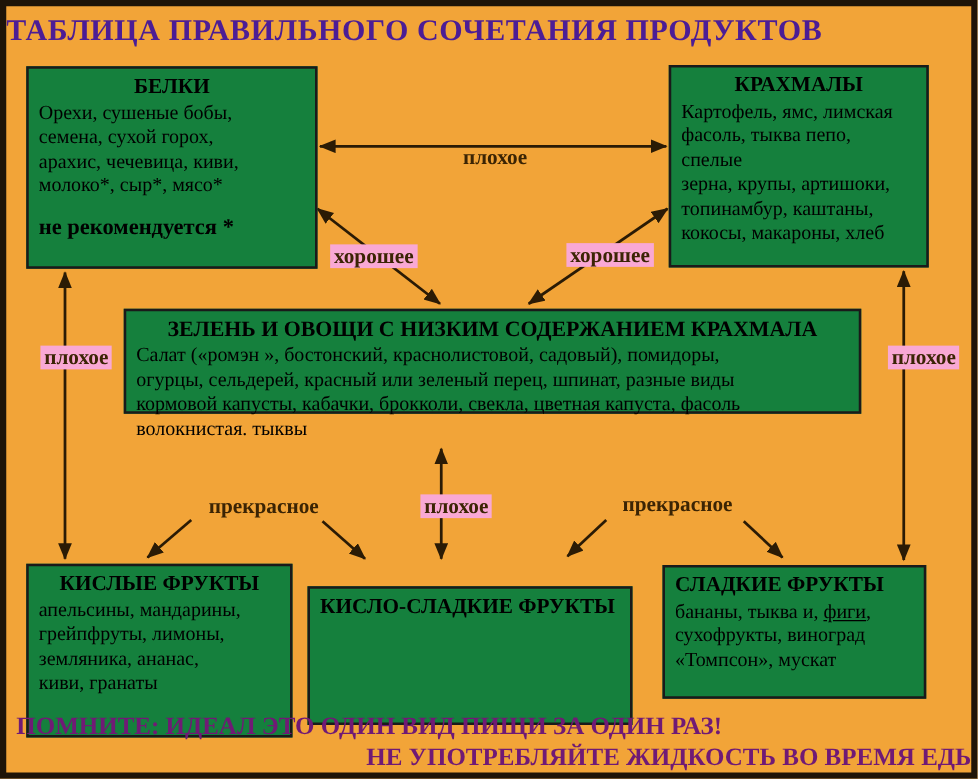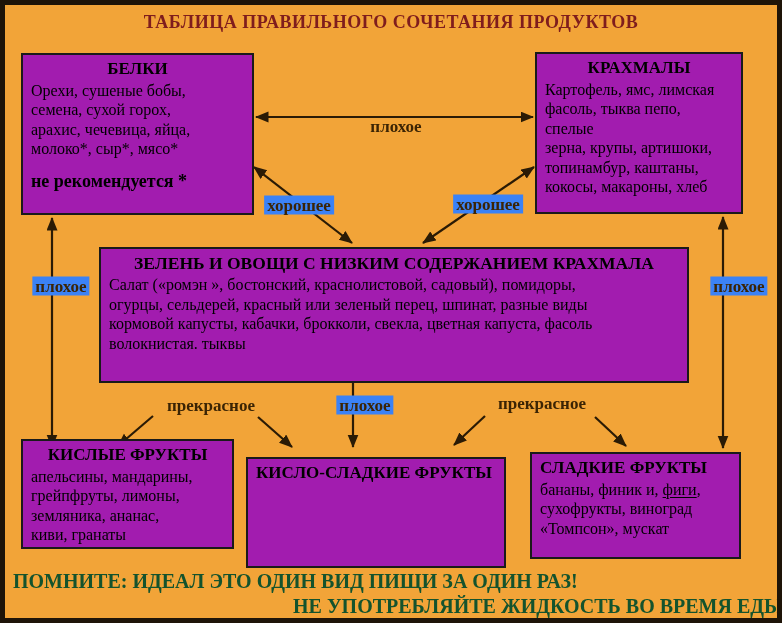--- a/index.html
+++ b/index.html
@@ -2,53 +2,53 @@
 <html><head>
 <meta charset="utf-8">
 <style>
   html,body{margin:0;padding:0;background:#888;}
   .canvas{
     position:relative; width:782px; height:623px; box-sizing:border-box;
     background:#F2A438; border:5px solid #1E1408; overflow:hidden;
     font-family:"Liberation Serif","DejaVu Serif",serif; color:#000;
   }
   .main-title{
-    position:absolute; left:0; top:7px; width:100%; text-align:center;
-    font-size:18px; font-weight:bold; letter-spacing:.5px; color:#7f1d1d;
+    position:absolute; left:0; top:7px; width:100%; 
+    font-size:24px; font-weight:bold; letter-spacing:.5px; color:#4c1d95;
   }
   .box{
-    position:absolute; box-sizing:border-box; background:#a21caf;
+    position:absolute; box-sizing:border-box; background:#15803d;
     border:2px solid #1A1A1A; padding:3px 8px 4px 8px;
     font-size:16px; line-height:1.22;
   }
   .box-title{ font-weight:bold; font-size:17px; margin:1px 0 1px 0; }
   .tc{ text-align:center; }
   .box-body{ white-space:pre-line; }
   .note{ font-weight:bold; font-size:18px; margin-top:12px; }
   #box-proteins  { left:16px;  top:48px;  width:233px; height:162px; }
   #box-starches  { left:530px; top:47px;  width:208px; height:162px; }
-  #box-greens    { left:94px;  top:242px; width:590px; height:136px; }
-  #box-acid      { left:16px;  top:434px; width:213px; height:110px; }
-  #box-acidsweet { left:241px; top:452px; width:260px; height:111px; }
+  #box-greens    { left:94px;  top:242px; width:590px; height:84px; }
+  #box-acid      { left:16px;  top:446px; width:213px; height:139px; }
+  #box-acidsweet { left:241px; top:464px; width:260px; height:111px; }
   #box-sweet     { left:525px; top:447px; width:211px; height:107px; }
   #box-greens .box-title{ font-size:17.5px; }
   svg.arrows{ position:absolute; left:0; top:0; pointer-events:none; }
   .rel-label{
     position:absolute; transform:translate(-50%,-50%);
     font-weight:bold; font-size:17px; color:#3B2404; white-space:nowrap;
     line-height:1; padding:1px 3px;text-align:right;
   }
-  .rel-bg{ background:#3b82f6; }
+  .rel-bg{ background:#f9a8d4; }
   .squiggle{
     text-decoration-line:underline; text-decoration-style:wavy;
     text-decoration-color:#3C9A5F; text-decoration-thickness:1px;
     text-underline-offset:2px;
     text-decoration:underline;
   }
-  .footer-line{ position:absolute; font-weight:bold; font-size:20px; color:#14532d; white-space:nowrap; }
+  .footer-line{ position:absolute; font-weight:bold; font-size:20px; color:#701a75; white-space:nowrap; }
   #footer-line1{ left:8px;   top:565px; }
   #footer-line2{ left:288px; top:590px; }
 </style>
 </head>
 <body>
 
 <div class="canvas">
 
   <div class="main-title">ТАБЛИЦА ПРАВИЛЬНОГО СОЧЕТАНИЯ ПРОДУКТОВ</div>
 
@@ -78,21 +78,21 @@
   <div class="rel-label rel-bg" style="left:56px; top:281px;">плохое</div>
   <div class="rel-label rel-bg" style="left:734px; top:281px;">плохое</div>
   <div class="rel-label rel-bg" style="left:360px; top:400px;">плохое</div>
   <div class="rel-label" style="left:206px; top:400px;">прекрасное</div>
   <div class="rel-label" style="left:537px; top:398px;">прекрасное</div>
 
   <div class="box" id="box-proteins">
     <div class="box-title tc">БЕЛКИ</div>
     <div class="box-body">Орехи, сушеные бобы,
 семена, сухой горох,
-арахис, чечевица, яйца,
+арахис, чечевица, киви,
 молоко*, сыр*, мясо*</div>
     <div class="note">не рекомендуется *</div>
   </div>
 
   <div class="box" id="box-starches">
     <div class="box-title tc">КРАХМАЛЫ</div>
     <div class="box-body">Картофель, ямс, лимская
 фасоль, тыква пепо, спелые
 зерна, крупы, артишоки,
 топинамбур, каштаны,
@@ -114,21 +114,21 @@
 земляника, ананас,
 киви, гранаты</div>
   </div>
 
   <div class="box" id="box-acidsweet">
     <div class="box-title">КИСЛО-СЛАДКИЕ ФРУКТЫ</div>
   </div>
 
   <div class="box" id="box-sweet">
     <div class="box-title">СЛАДКИЕ ФРУКТЫ</div>
-    <div class="box-body"><span>бананы, финик и, </span><span class="squiggle">фиги</span><span>,
+    <div class="box-body"><span>бананы, тыква и, </span><span class="squiggle">фиги</span><span>,
 сухофрукты, виноград
 «Томпсон», мускат</span></div>
   </div>
 
   <div class="footer-line" id="footer-line1">ПОМНИТЕ: ИДЕАЛ ЭТО ОДИН ВИД ПИЩИ ЗА ОДИН РАЗ!</div>
   <div class="footer-line" id="footer-line2">НЕ УПОТРЕБЛЯЙТЕ ЖИДКОСТЬ ВО ВРЕМЯ ЕДЫ!</div>
 
 </div>
 
 </body></html>

